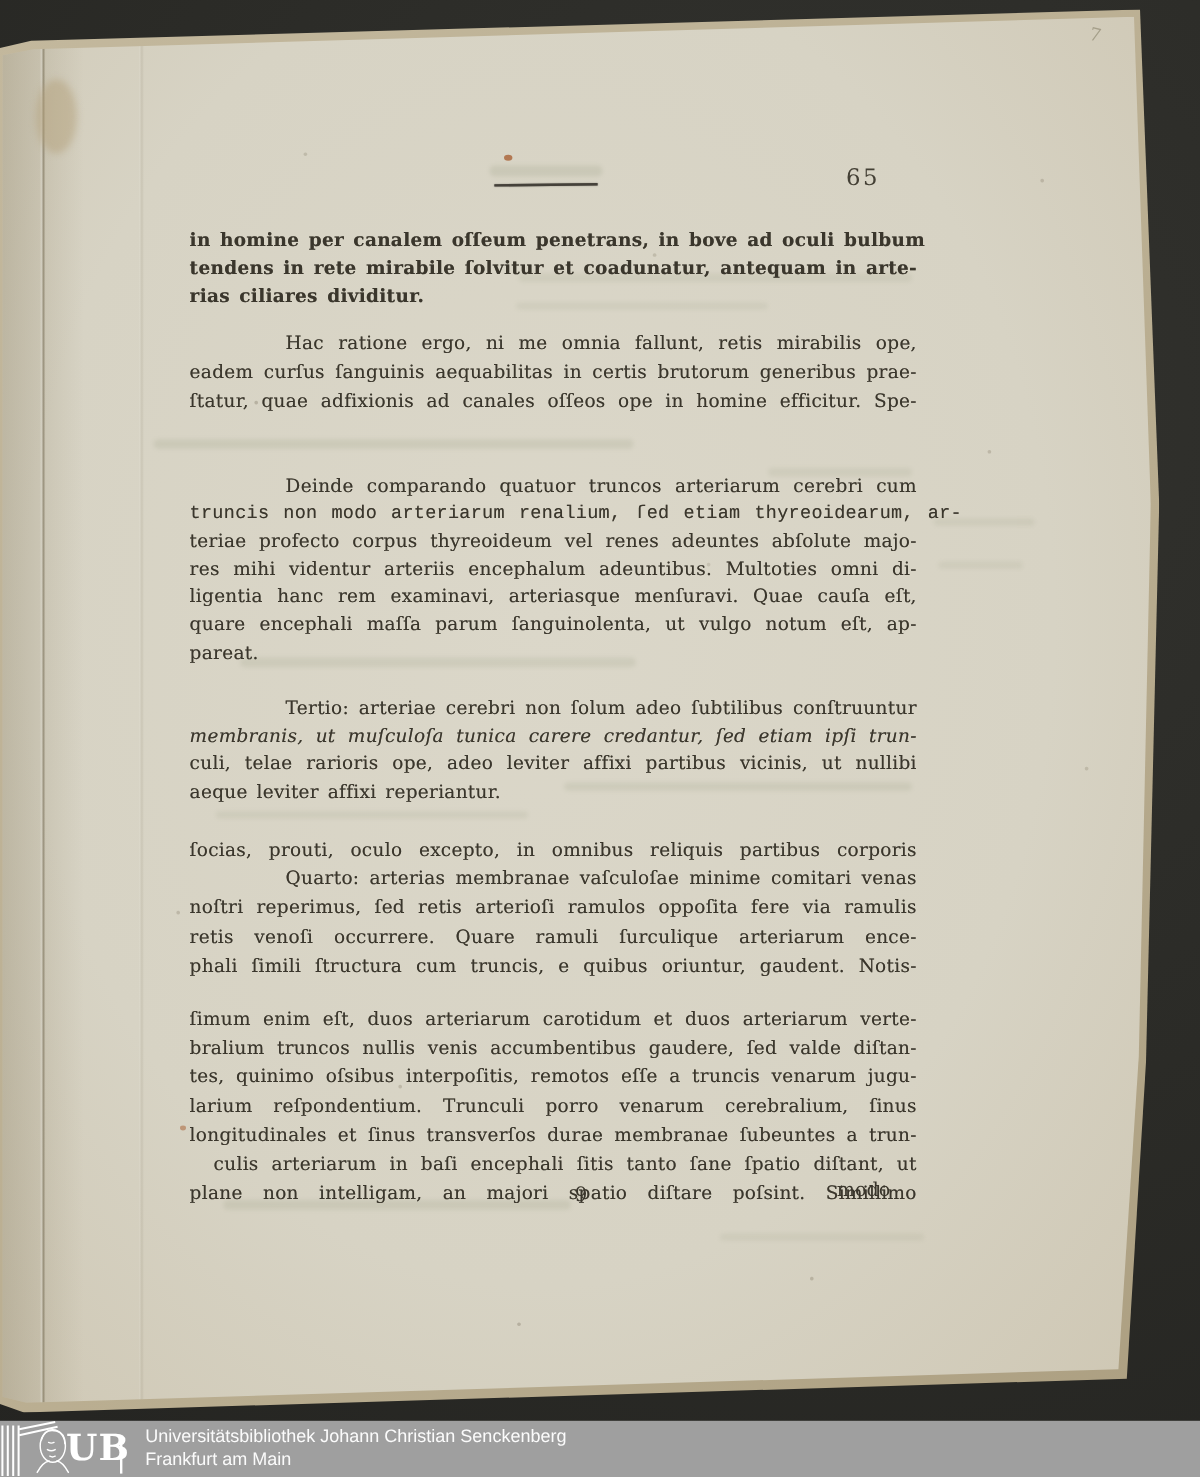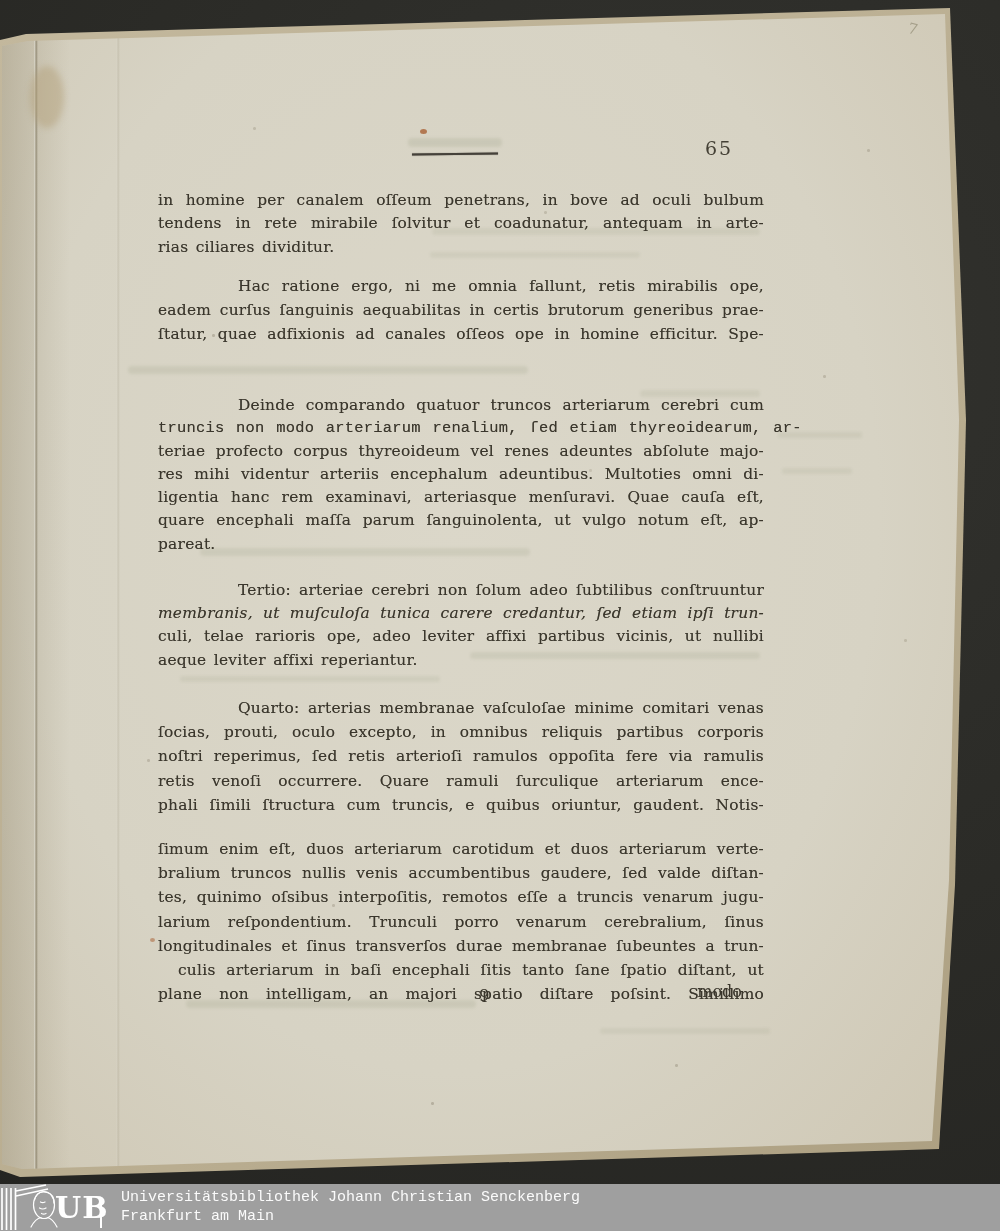--- a/index.html
+++ b/index.html
@@ -54,21 +54,21 @@
   .catchword{position:absolute;left:650px;top:982px;width:92px;text-align:right;
              font-size:16px;color:#3a362c;}
 
   
   .footer{position:absolute;left:0;top:1184px;width:1000px;height:47px;background:#9f9f9f;}
   .logo-pages{position:absolute;left:0;top:0;}
   .logo-portrait{position:absolute;left:26px;top:3px;}
   .logo-ub{position:absolute;left:55px;top:6px;font-family:"DejaVu Serif",serif;font-weight:bold;
            font-size:30px;line-height:36px;color:#ffffff;letter-spacing:1px;}
   .logo-sep{position:absolute;left:100px;top:16px;width:2px;height:28px;background:#ffffff;}
-  .footer-text{position:absolute;left:121px;top:4px;font-family:Liberation Mono, monospace;
+  .footer-text{position:absolute;left:121px;top:4px;font-family:Liberation Sans, sans-serif;
                font-size:15px;line-height:19px;color:#fbfbfb;}
 </style>
 </head>
 <body>
 
 <div class="stage">
 
   <div class="page-under"></div>
 
   <div class="page">
@@ -91,21 +91,21 @@
     <div class="bleed" style="left:470px;top:652px;width:290px;height:7px;opacity:.12;"></div>
     <div class="bleed" style="left:180px;top:676px;width:260px;height:6px;opacity:.10;"></div>
     <div class="bleed" style="left:186px;top:1000px;width:290px;height:8px;opacity:.13;"></div>
     <div class="bleed" style="left:600px;top:1028px;width:170px;height:6px;opacity:.09;"></div>
 
     <div class="rule"></div>
     <div class="pageno ink">65</div>
     <div class="pencil">7</div>
 
     <div class="text-block">
-        <div class="para" style="top: 189px;">
+        <div class="para" style="top: 189px; font-weight: bold;">
           <div class="tline" style="line-height: 23.4px; height: 23.4px;">in homine per canalem oſſeum penetrans, in bove ad oculi bulbum</div>
           <div class="tline" style="line-height: 23.4px; height: 23.4px;">tendens in rete mirabile ſolvitur et coadunatur, antequam in arte-</div>
           <div class="tline short" style="line-height: 23.4px; height: 23.4px;">rias ciliares dividitur.</div>
         </div>
         <div class="para" style="top: 274px;">
           <div class="tline ind" style="line-height: 24px; height: 24px;">Hac ratione ergo, ni me omnia fallunt, retis mirabilis ope,</div>
           <div class="tline" style="line-height: 24px; height: 24px;">eadem curſus ſanguinis aequabilitas in certis brutorum generibus prae-</div>
           <div class="tline" style="line-height: 24px; height: 24px;">ſtatur, quae adfixionis ad canales oſſeos ope in homine efficitur.  Spe-</div>
         </div>
         <div class="para" style="top: 394px;">
@@ -117,22 +117,22 @@
           <div class="tline" style="line-height: 23.1px; height: 23.1px;">quare encephali maſſa parum ſanguinolenta, ut vulgo notum eſt, ap-</div>
           <div class="tline short" style="line-height: 23.1px; height: 23.1px;">pareat.</div>
         </div>
         <div class="para" style="top: 579px;">
           <div class="tline ind" style="line-height: 23.2px; height: 23.2px;">Tertio: arteriae cerebri non ſolum adeo ſubtilibus conſtruuntur</div>
           <div class="tline" style="line-height: 23.2px; height: 23.2px; font-style: italic;">membranis, ut muſculoſa tunica carere credantur, ſed etiam ipſi trun-</div>
           <div class="tline" style="line-height: 23.2px; height: 23.2px;">culi, telae rarioris ope, adeo leviter affixi partibus vicinis, ut nullibi</div>
           <div class="tline short" style="line-height: 23.2px; height: 23.2px;">aeque leviter affixi reperiantur.</div>
         </div>
         <div class="para" style="top: 696px;">
+          <div class="tline" style="line-height: 24.2px; height: 24.2px;">ſocias, prouti, oculo excepto, in omnibus reliquis partibus corporis</div>
           <div class="tline ind" style="line-height: 24.2px; height: 24.2px;">Quarto: arterias membranae vaſculoſae minime comitari venas</div>
-          <div class="tline" style="line-height: 24.2px; height: 24.2px;">ſocias, prouti, oculo excepto, in omnibus reliquis partibus corporis</div>
           <div class="tline" style="line-height: 24.2px; height: 24.2px;">noſtri reperimus, ſed retis arterioſi ramulos oppoſita fere via ramulis</div>
           <div class="tline" style="line-height: 24.2px; height: 24.2px;">retis venoſi occurrere.  Quare ramuli ſurculique arteriarum ence-</div>
           <div class="tline" style="line-height: 24.2px; height: 24.2px;">phali ſimili ſtructura cum truncis, e quibus oriuntur, gaudent.  Notis-</div>
           <div class="tline" style="line-height: 24.2px; height: 24.2px; margin-top: 20px;">ſimum enim eſt, duos arteriarum carotidum et duos arteriarum verte-</div>
           <div class="tline" style="line-height: 24.2px; height: 24.2px;">bralium truncos nullis venis accumbentibus gaudere, ſed valde diſtan-</div>
           <div class="tline" style="line-height: 24.2px; height: 24.2px;">tes, quinimo oſsibus interpoſitis, remotos eſſe a truncis venarum jugu-</div>
           <div class="tline" style="line-height: 24.2px; height: 24.2px;">larium reſpondentium.  Trunculi porro venarum cerebralium, ſinus</div>
           <div class="tline" style="line-height: 24.2px; height: 24.2px;">longitudinales et ſinus transverſos durae membranae ſubeuntes a trun-</div>
           <div class="tline" style="line-height: 24.2px; height: 24.2px; margin-left: 20px;">culis arteriarum in baſi encephali ſitis tanto ſane ſpatio diſtant, ut</div>
           <div class="tline" style="line-height: 24.2px; height: 24.2px;">plane non intelligam, an majori spatio diſtare poſsint.  Simillimo</div>

